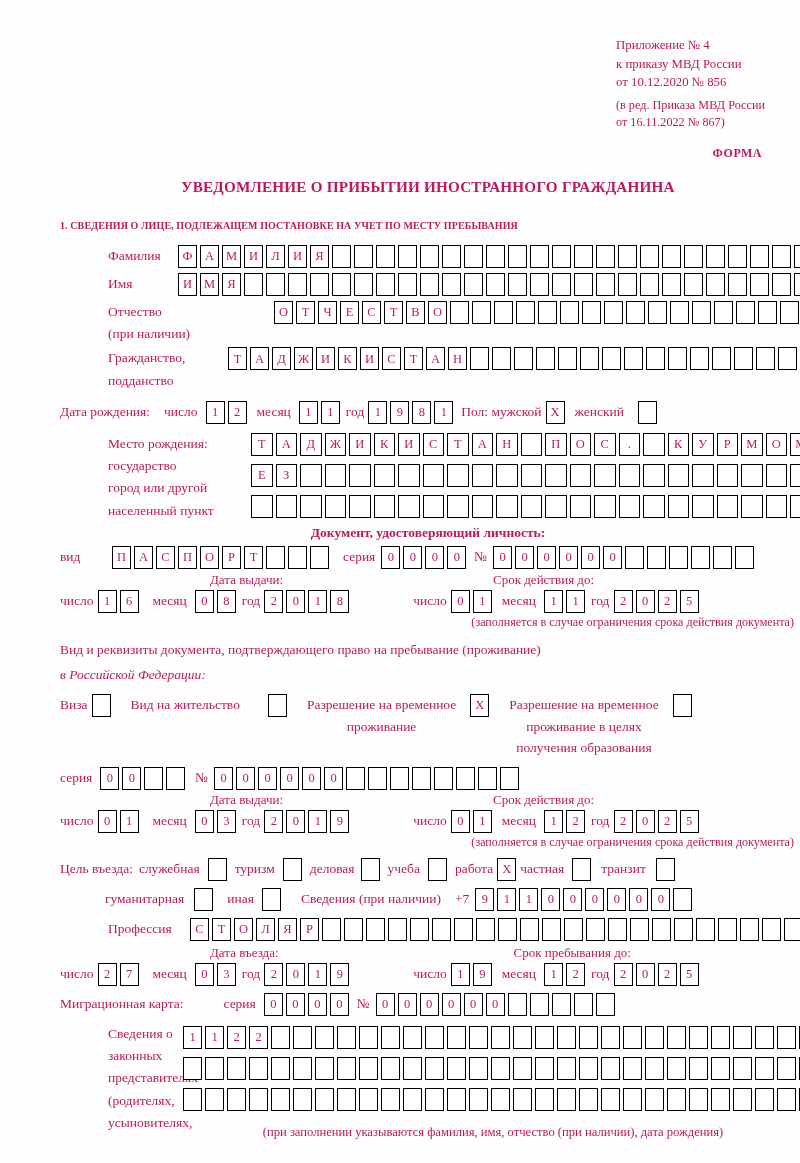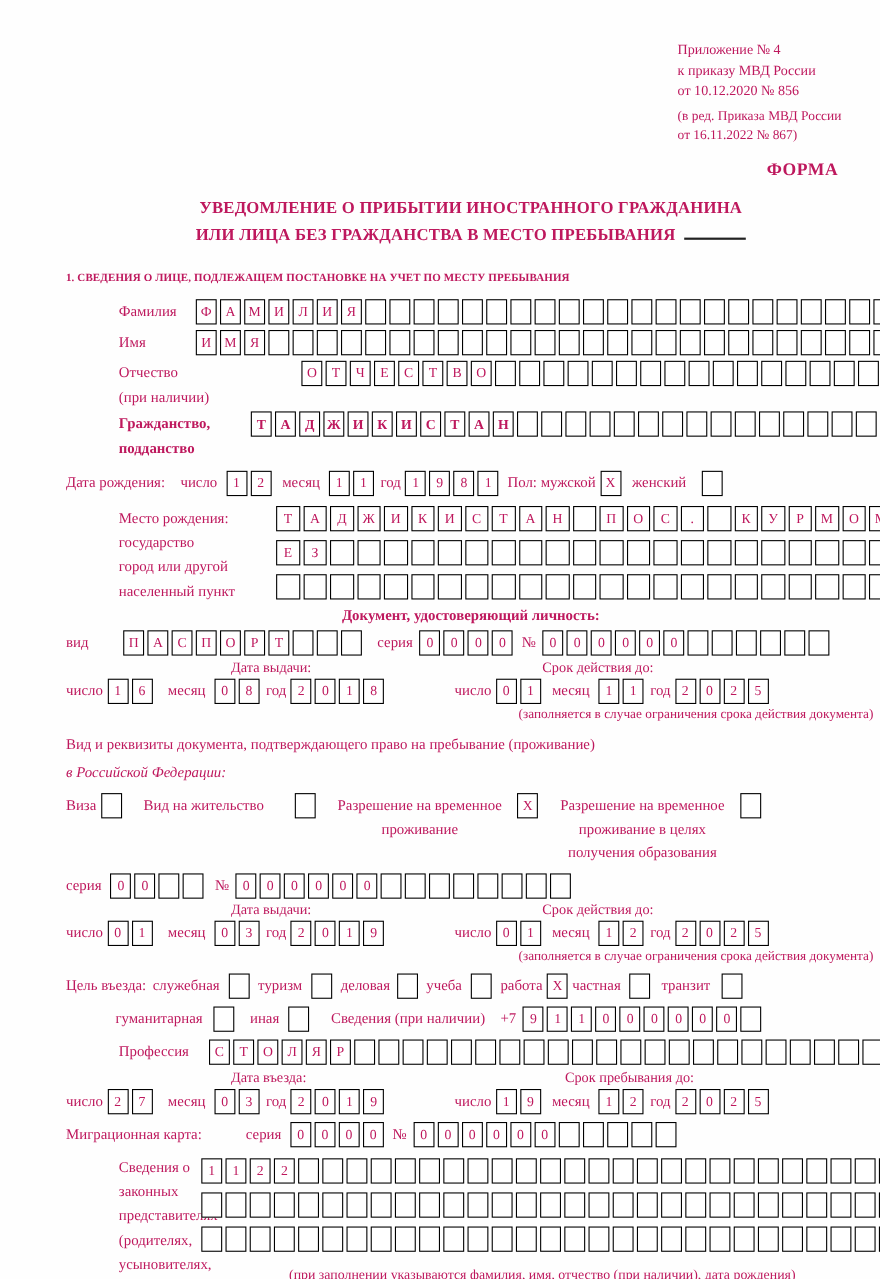--- a/index.html
+++ b/index.html
@@ -11,21 +11,21 @@
     font-family:"Liberation Serif","DejaVu Serif",serif;
     font-size:13.5px;
     overflow:hidden;
     margin:0 auto;
   }
   .content{padding:36px 4px 0 60px;}
 
   
   .annex{margin-left:556px;font-size:12.8px;line-height:1.45;}
   .amendment{margin-left:556px;font-size:12.2px;line-height:1.42;margin-top:5px;}
-  .forma{text-align:right;padding-right:34px;font-weight:bold;font-size:16px;margin-top:15px;letter-spacing:.5px;}
+  .forma{text-align:right;padding-right:34px;font-weight:bold;font-size:12px;margin-top:15px;letter-spacing:.5px;}
 
   .title{text-align:center;font-weight:bold;font-size:15.2px;line-height:1.55;margin-top:14px;letter-spacing:.2px;}
   .blank-line{display:inline-block;width:56px;border-bottom:2px solid #222;height:.95em;margin-left:8px;}
   .section{font-weight:bold;font-size:10px;margin-top:21px;margin-bottom:14px;letter-spacing:.1px;}
 
   
   .frow{display:flex;align-items:flex-start;margin-bottom:5px;}
   .lbl{flex-shrink:0;line-height:1.65;margin-left:48px;}
   .w70{width:70px;} .w120{width:120px;} .w140{width:143px;} .w165{width:166px;} .w75{width:75px;}
   .cells{display:inline-flex;gap:3px;flex-shrink:0;}
@@ -67,23 +67,20 @@
       <div>от 10.12.2020 № 856</div>
     </div>
     <div class="amendment">
       <div>(в ред. Приказа МВД России</div>
       <div>от 16.11.2022 № 867)</div>
     </div>
     <div class="forma">ФОРМА</div>
 
     <div class="title">
       <div>УВЕДОМЛЕНИЕ О ПРИБЫТИИ ИНОСТРАННОГО ГРАЖДАНИНА</div>
-      <div>
-        <span>ИЛИ ЛИЦА БЕЗ ГРАЖДАНСТВА В МЕСТО ПРЕБЫВАНИЯ</span><span class="blank-line"></span>
-      </div>
     </div>
 
     <div class="section">1. СВЕДЕНИЯ О ЛИЦЕ, ПОДЛЕЖАЩЕМ ПОСТАНОВКЕ НА УЧЕТ ПО МЕСТУ ПРЕБЫВАНИЯ</div>
 
     <div class="frow">
       <span class="lbl w70">Фамилия</span>
       <span class="cells">
           <span class="cell">Ф</span>
           <span class="cell">А</span>
           <span class="cell">М</span>
@@ -181,21 +178,21 @@
           <span class="cell"></span>
           <span class="cell"></span>
           <span class="cell"></span>
           <span class="cell"></span>
           <span class="cell"></span>
           <span class="cell"></span>
           <span class="cell"></span>
         </span>
     </div>
 
-    <div class="frow" style="margin-bottom:9px;font-weight:bold;">
+    <div class="frow" style="margin-bottom:9px;">
       <span class="lbl w120">
         <span>Гражданство,</span><br>
         <span>подданство</span>
       </span>
       <span class="cells">
           <span class="cell">Т</span>
           <span class="cell">А</span>
           <span class="cell">Д</span>
           <span class="cell">Ж</span>
           <span class="cell">И</span>

